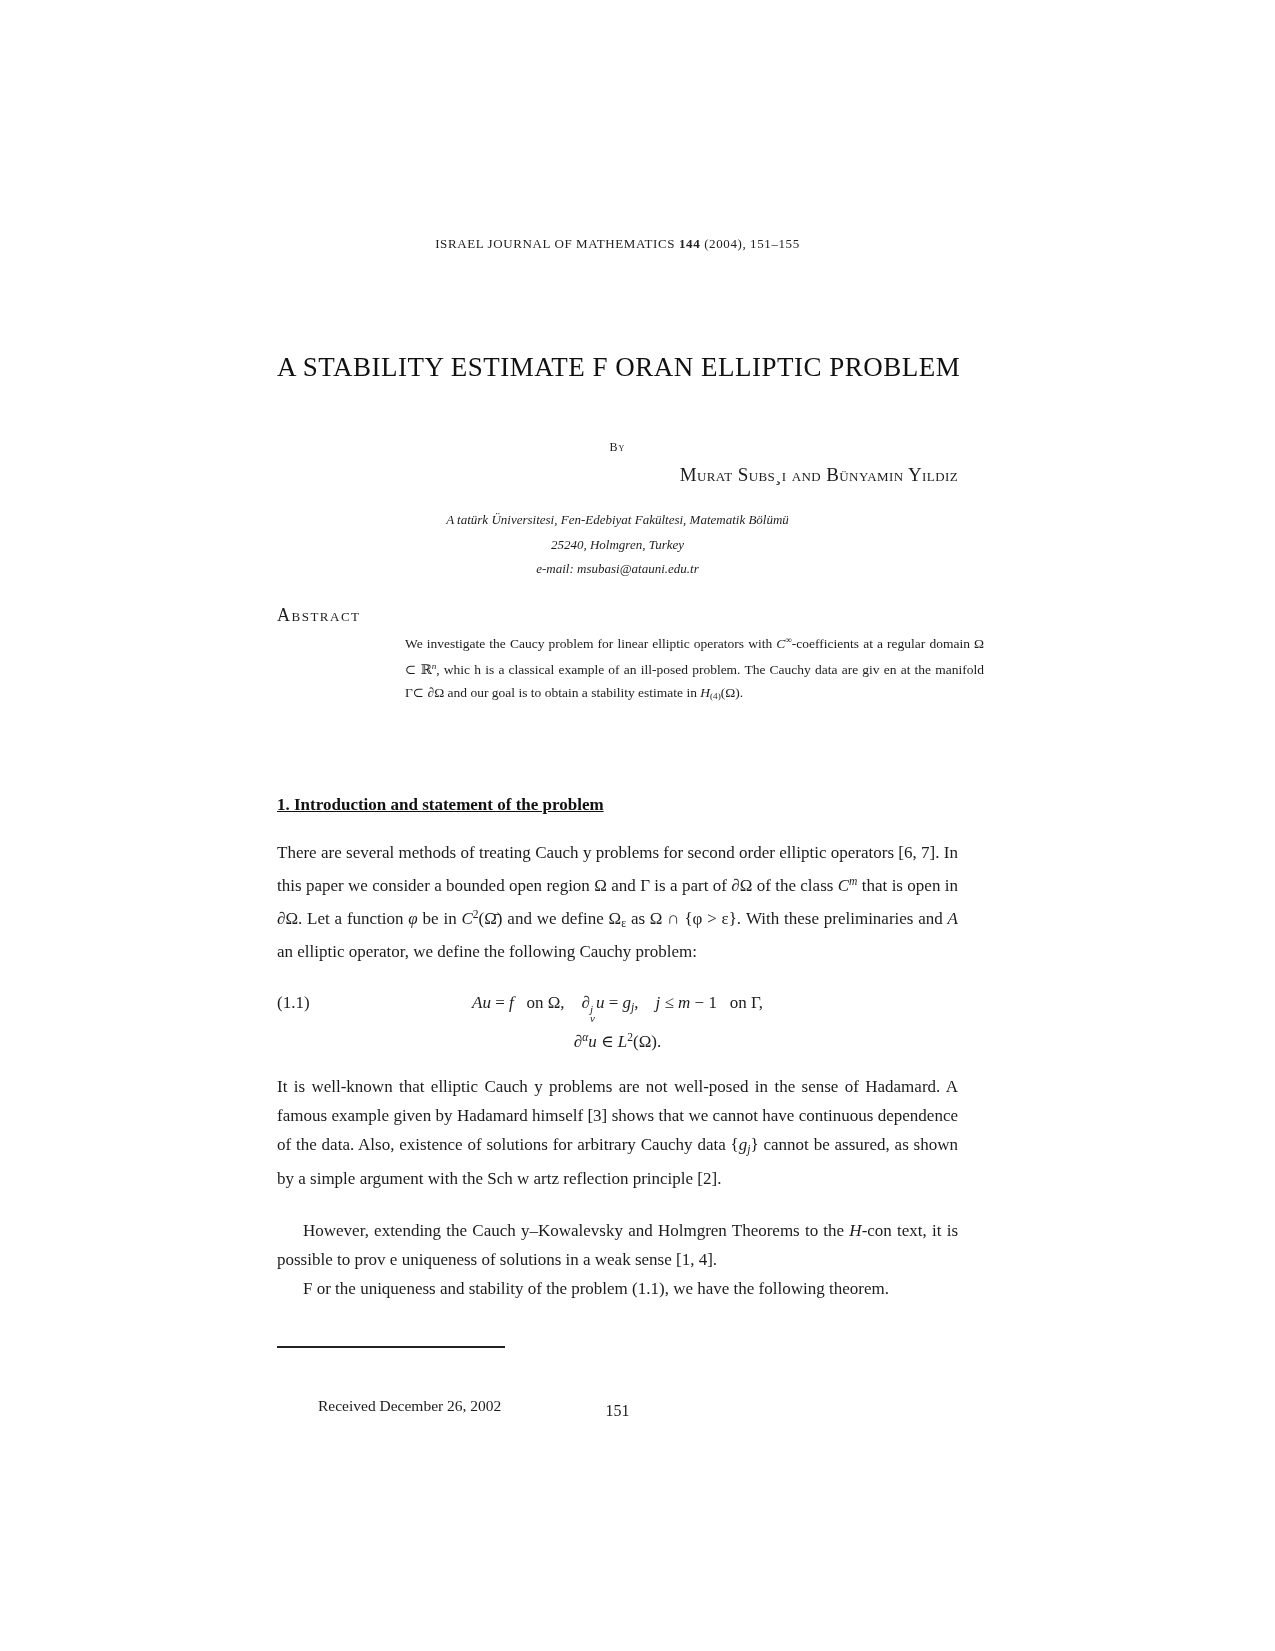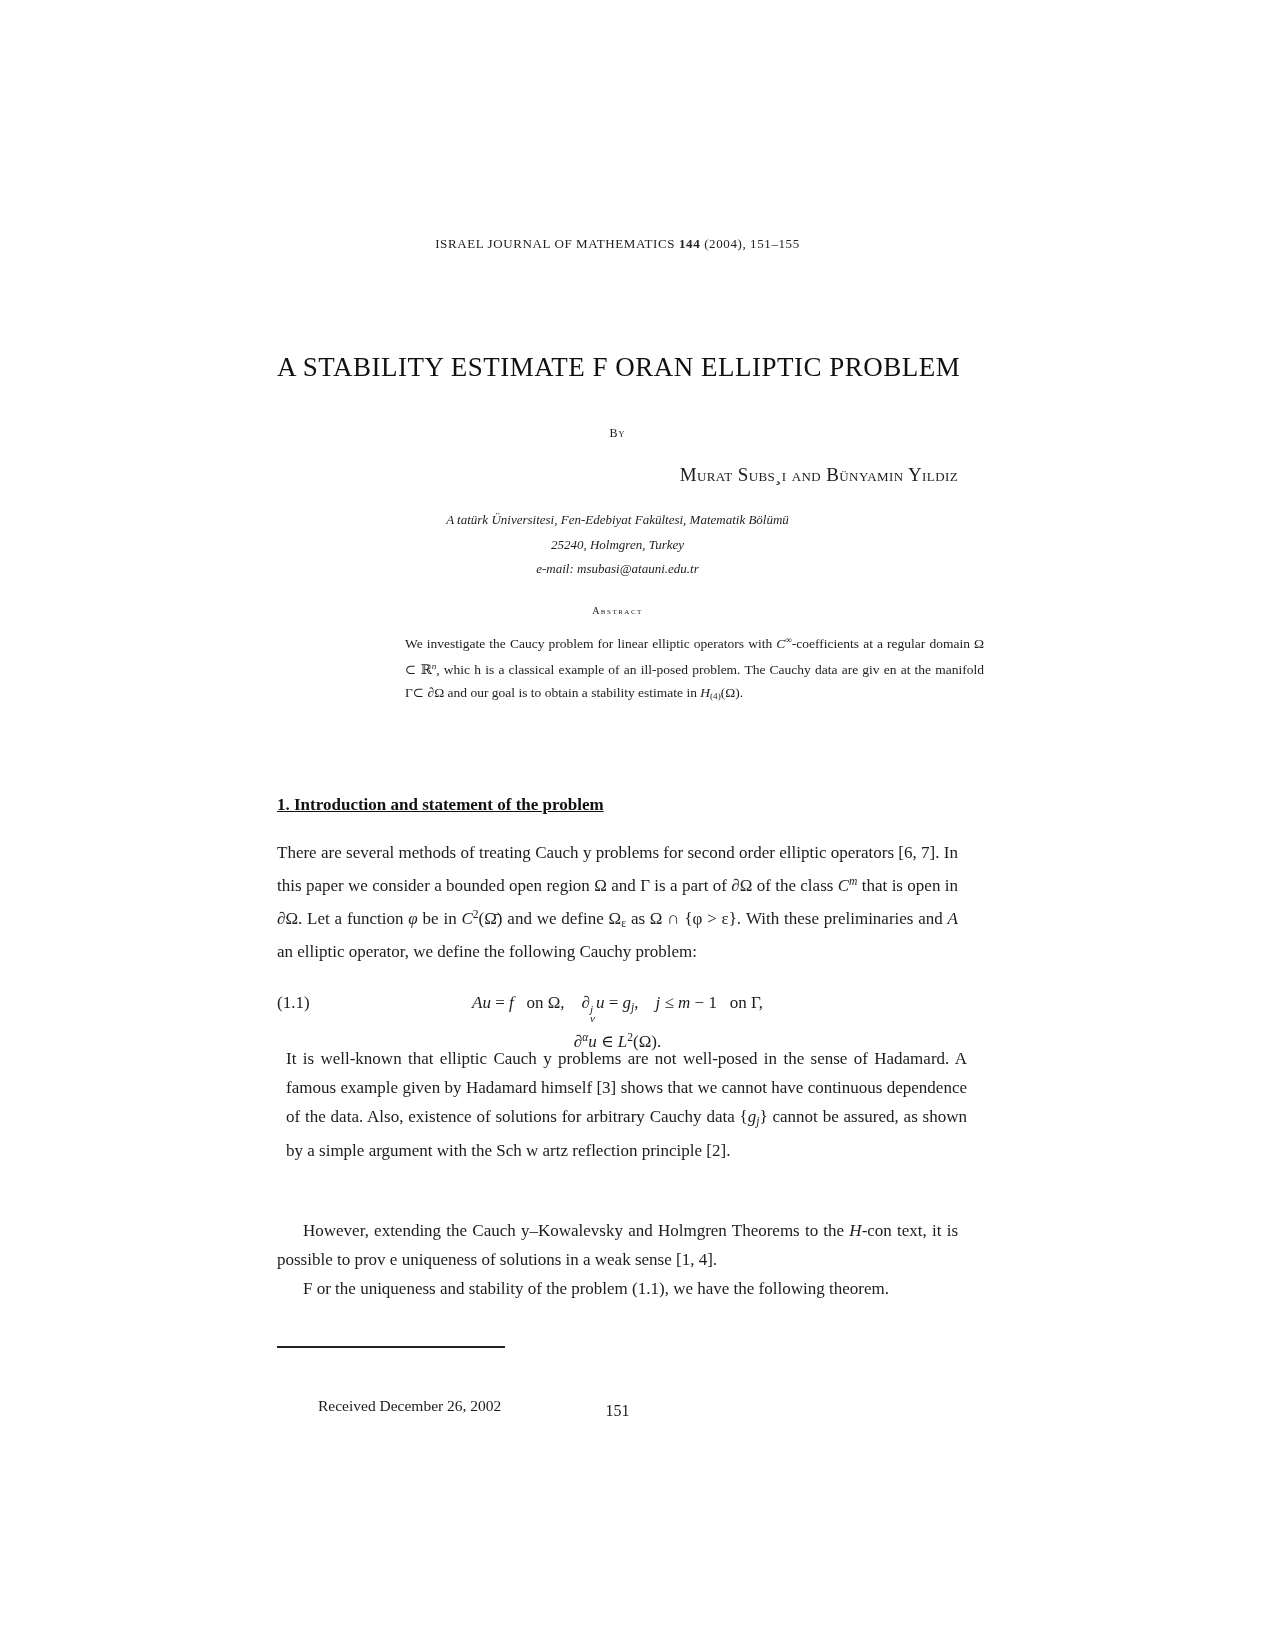--- a/index.html
+++ b/index.html
@@ -14,33 +14,33 @@
     padding-left:44px;
   }
   .col { position:absolute; left:277px; top:0; width:681px; height:100%; }
   .blk { position:absolute; left:0; width:100%; }
 
   .journal-line { top:236px; text-align:center; font-size:13px; letter-spacing:0.6px; color:#222; }
   .journal-line .b { font-weight:bold; }
 
   .paper-title { top:352px; text-align:center; font-size:27px; font-weight:400; letter-spacing:0.5px; color:#111; white-space:nowrap; }
 
-  .byline { top:426px; text-align:center; font-size:12px; font-variant:small-caps; letter-spacing:1px; }
+  .byline { top:440px; text-align:center; font-size:12px; font-variant:small-caps; letter-spacing:1px; }
   .authors { top:464px; text-align:right; font-size:19px; font-variant:small-caps; letter-spacing:0.4px; }
 
   .affil { top:508px; text-align:center; font-style:italic; font-size:13px; line-height:24.5px; }
 
-  .abstract-head { top:605px; text-align:center; font-size:10px; font-variant:small-caps; letter-spacing:1.5px; }
+  .abstract-head { top:605px; font-size:18px; font-variant:small-caps; letter-spacing:1.5px; }
   .abstract-body { top:629px; left:81px; width:579px; text-align:justify; font-size:13.5px; line-height:23.2px;margin-left:47px; }
 
   .sec-heading { top:795px; font-size:17px; font-weight:bold; color:#111;text-decoration:underline; }
 
   .para { text-align:justify; font-size:17px; line-height:29px; }
   .p1 { top:838px; }
-  .p2 { top:1044px;margin-left:9px; }
+  .p2 { top:1072px; }
   .p3 { top:1216px; text-indent:26px; }
   .p4 { top:1274px; text-indent:26px; }
 
   .eq-row { top:993px; height:32px; font-size:17px; }
   .eq-label { position:absolute; left:0; top:0; }
   .eq { position:absolute; left:0; width:100%; text-align:center; white-space:pre; }
   .eq2-row { top:1031px; height:32px; font-size:17px; }
 
   .i { font-style:italic; }
   .sup { font-size:68%; vertical-align:0.5em; }

